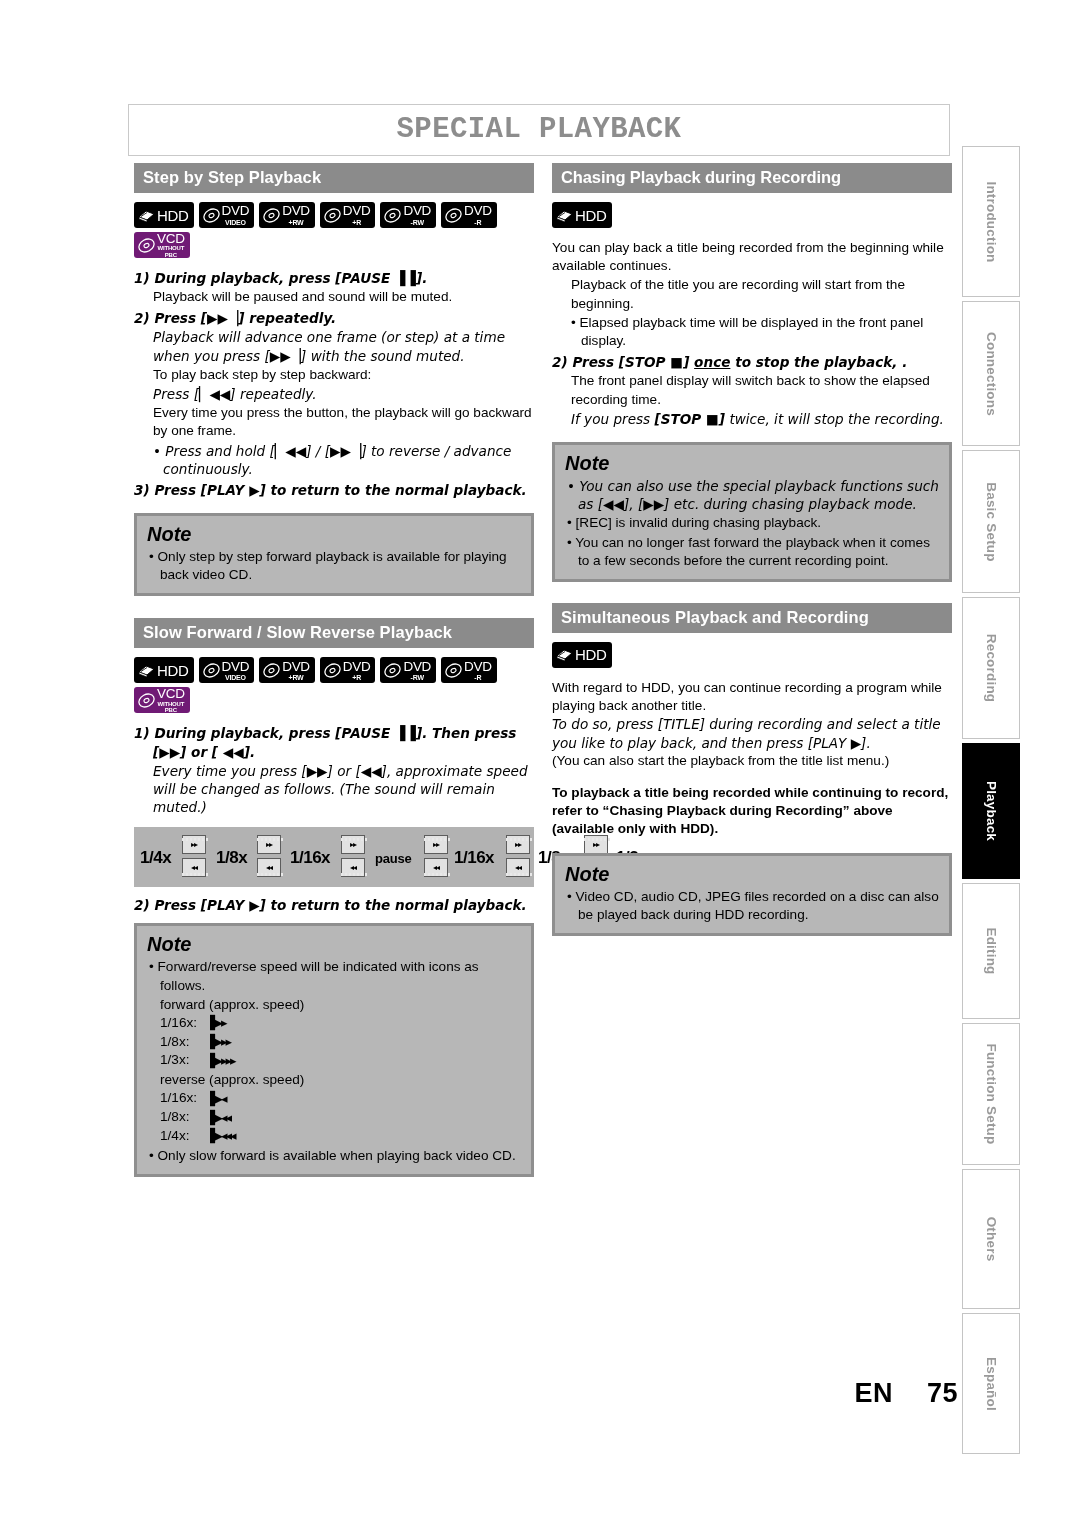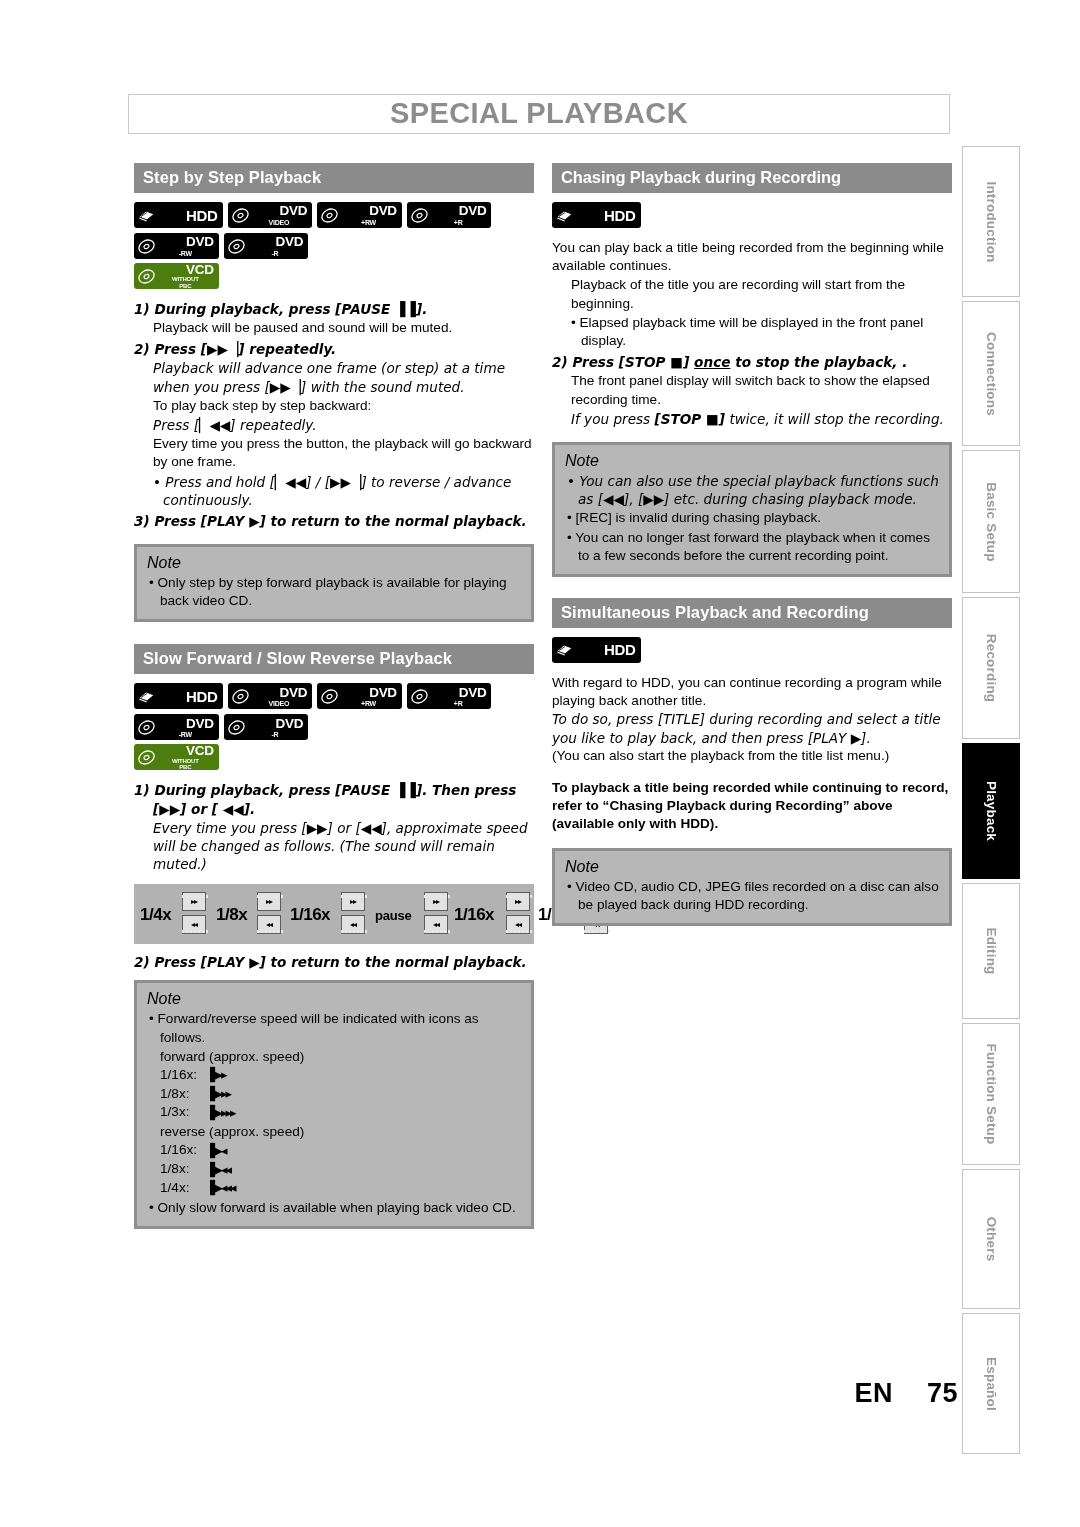--- a/index.html
+++ b/index.html
@@ -13,25 +13,26 @@
     position: relative;
     font-family: "Liberation Sans", sans-serif;
     color: #000;
     overflow: hidden;
   }
 
   
   .page-title-box {
     position: absolute;
     left: 128px;
-    top: 94px;
+    top: 104px;
     width: 822px;
-    height: 40px;
+    height: 52px;
     border: 1px solid #c9c9c9;
     box-sizing: border-box;
+    font-family: Liberation Mono, monospace;
   }
   .page-title-text {
     position: absolute;
     left: 0; right: 0;
     top: 50%;
     transform: translateY(-52%);
     text-align: center;
     font-size: 29px;
     font-weight: bold;
     letter-spacing: 0.4px;
@@ -69,40 +70,39 @@
   }
   .badge {
     display: inline-flex;
     align-items: center;
     background: #000;
     border-radius: 3px;
     padding: 2px 5px 2px 3px;
     height: 26px;
     box-sizing: border-box;
   }
-  .badge.gray { background: #4d7c0f; }
+  .badge.gray { background: #701a75; }
   .badge .disc {
     width: 19px; height: 19px;
     flex: 0 0 19px;
     position: relative;
     margin-right: 1px;
   }
   .badge .disc svg { display: block; }
   .badge .lbl {
     display: flex;
     flex-direction: column;
     justify-content: center;
     line-height: 1;
   }
   .badge .lbl .main {
     color: #fff;
     font-size: 13.5px;
-    font-weight: bold;
+    font-weight: normal;
     letter-spacing: -0.3px;
-    margin-left: 29px;
   }
   .badge .lbl .sub {
     color: #fff;
     font-size: 7px;
     font-weight: bold;
     text-align: center;
     letter-spacing: -0.2px;
     margin-top: 1px;
   }
   .badge .lbl .sub2 {
@@ -152,22 +152,22 @@
   
   .note-box {
     margin-top: 14px;
     background: #b7b7b7;
     border: 3px solid #8f8f8f;
     padding: 7px 10px 9px 10px;
     box-sizing: border-box;
     width: 400px;
   }
   .note-title {
-    font-size: 16px;
-    font-weight: normal;
+    font-size: 20px;
+    font-weight: bold;
     font-style: italic;
     margin-bottom: 2px;
   }
   .note-item {
     font-size: 13.6px;
     line-height: 1.34;
     padding-left: 13px;
     text-indent: -11px;
     margin-top: 1px;
   }

